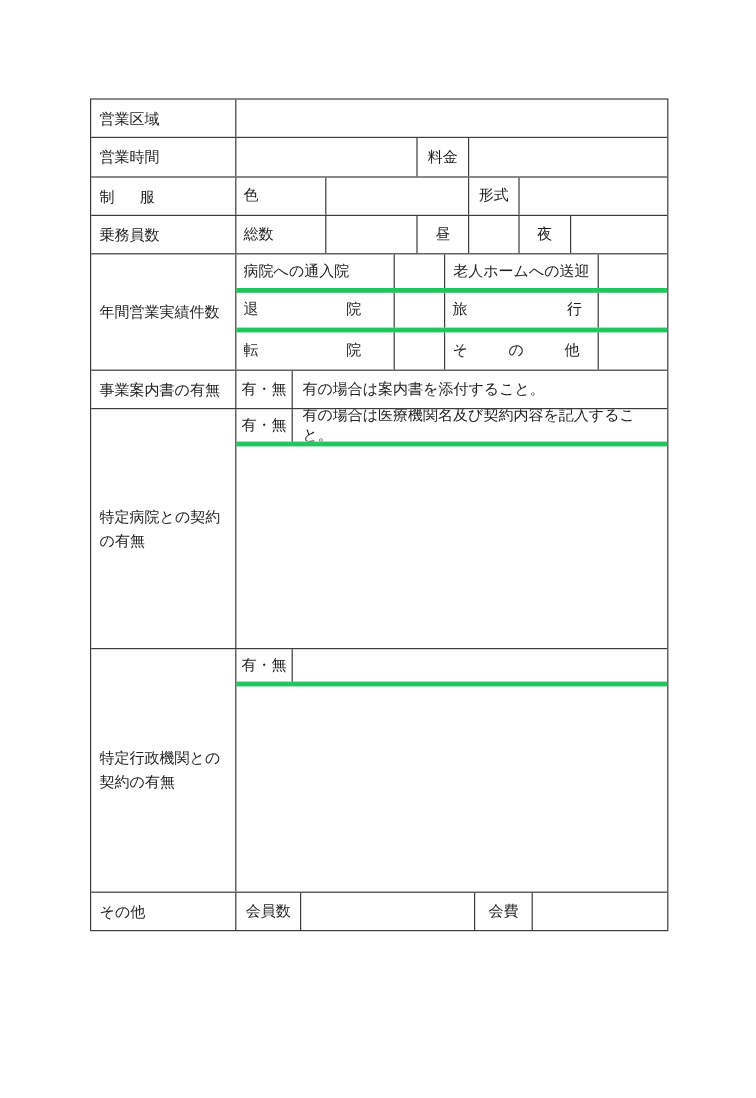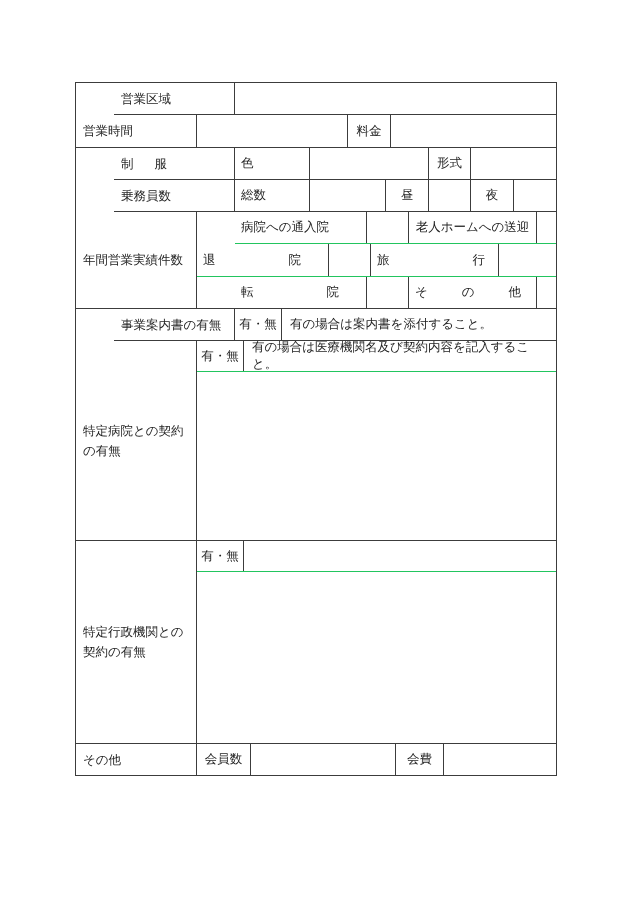--- a/index.html
+++ b/index.html
@@ -23,28 +23,28 @@
   .c {
     border-right:1px solid #3c3c3c;
     display:flex; align-items:center;
     padding:0 6px; overflow:hidden;
     flex-shrink:0;
   }
   .c.end { border-right:none; flex:1; }
   .lab { width:121px; padding:0 0 0 7px; line-height:20px; }
   .ctr { justify-content:center; padding:0; }
   .grp { flex:1; display:flex; flex-direction:column; }
-  .sub { display:flex; border-bottom:1px solid #22c55e; flex-shrink:0; }
+  .sub { display:flex; border-bottom:4px solid #22c55e; flex-shrink:0; }
   .sub.fill { flex:1; border-bottom:none; }
   .just { display:inline-block; text-align:justify; text-align-last:justify; }
   .jw46 { width:46px; }
   .jw98 { width:98px; }
   .jw106 { width:106px; }
   .jw108 { width:108px; }
-  .h32 { height:32px;margin-left:38px; }
+  .h32 { height:32px; }
   .h33 { height:33px; }
   .h31 { height:31px; }
   .h97 { height:97px; }
   .h200 { height:200px; }
   .h203 { height:203px; }
   .note { padding-left:8px;font-family:Liberation Mono, monospace; }
 </style>
 </head>
 <body>
 

